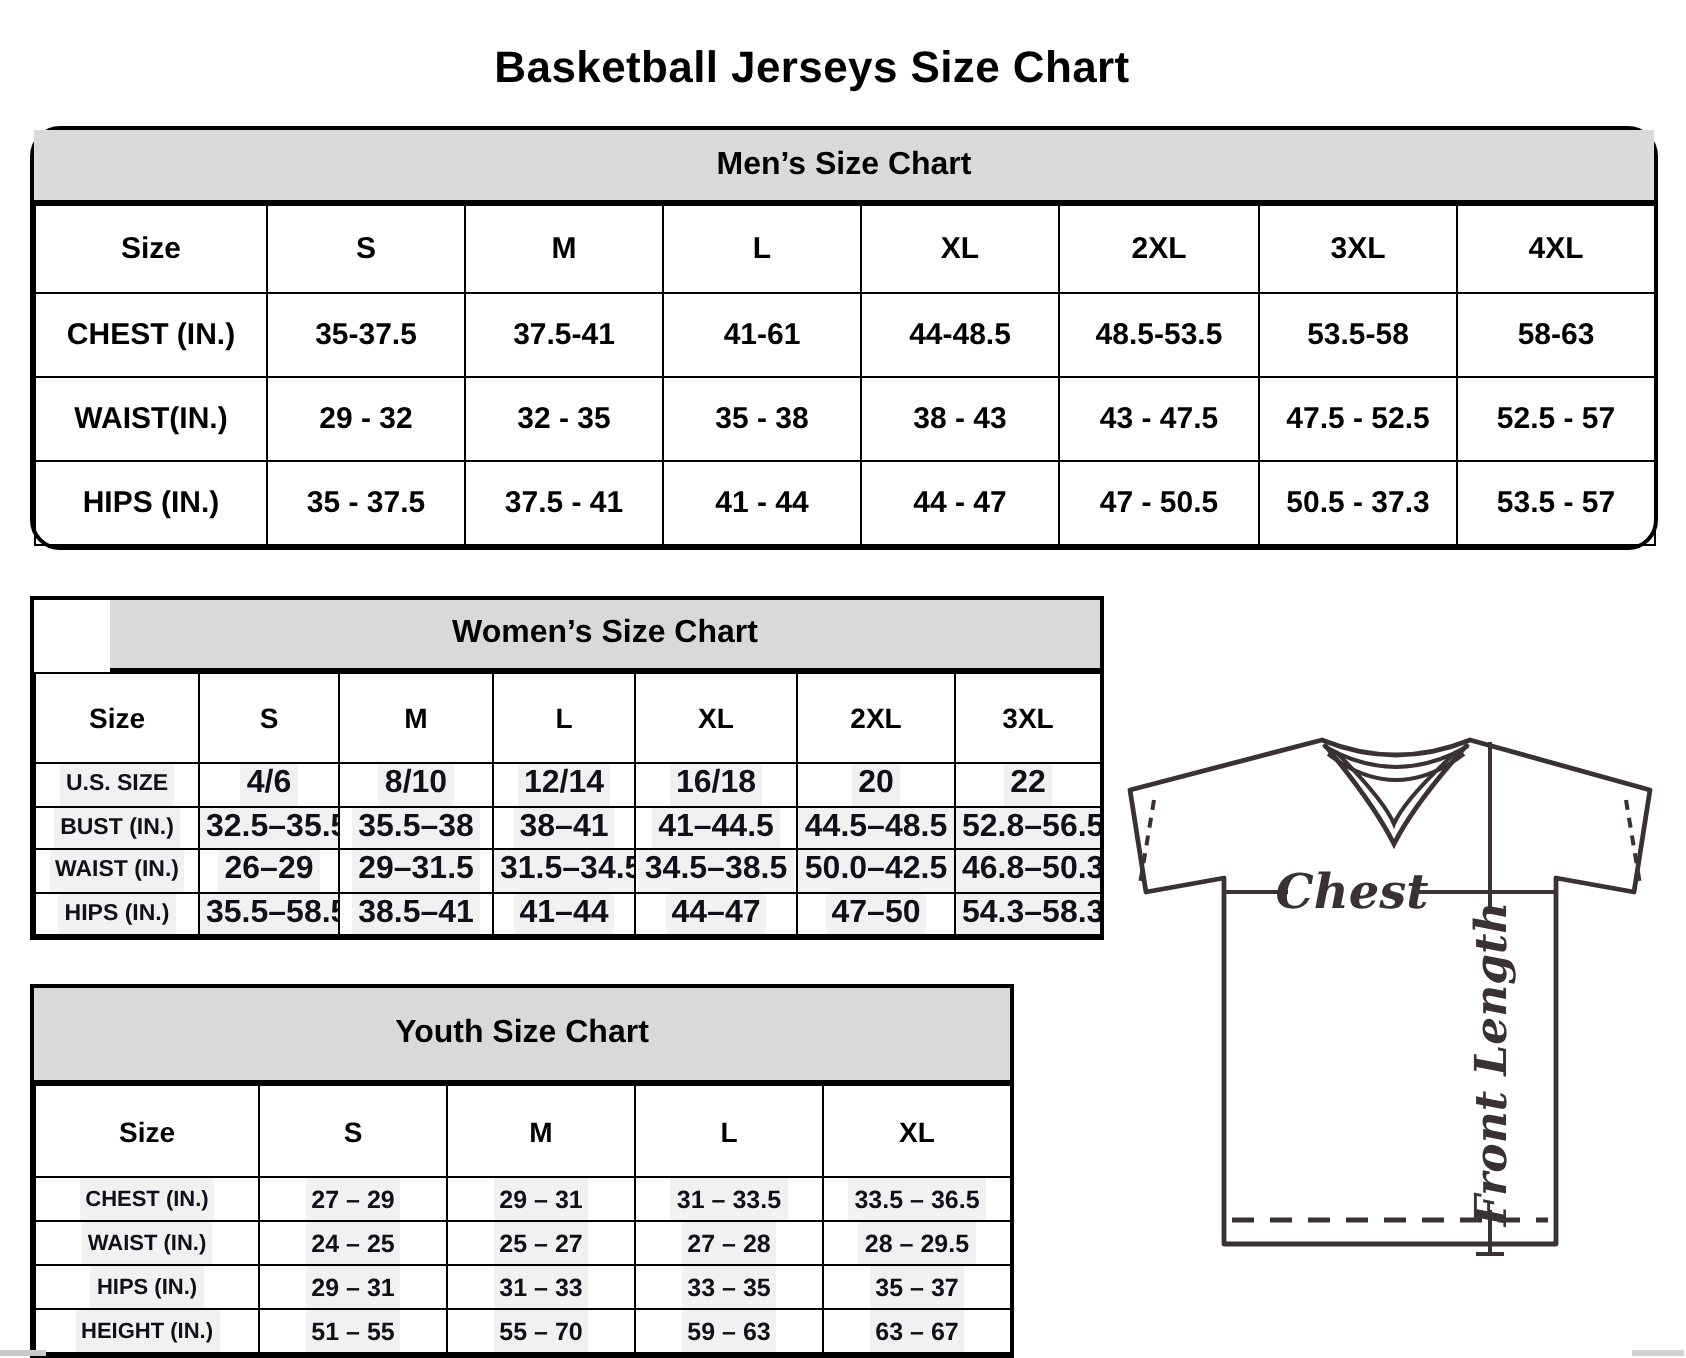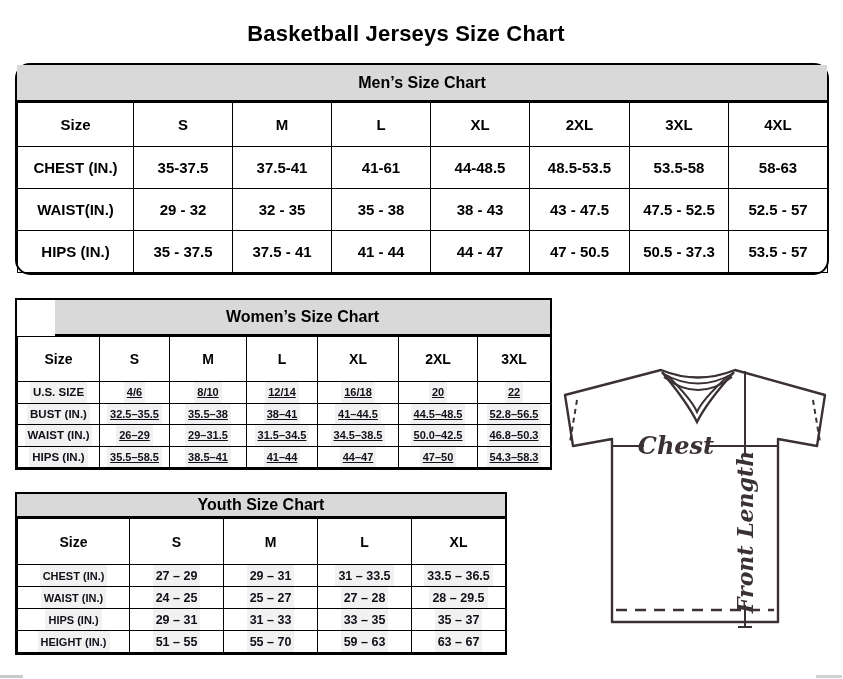--- a/index.html
+++ b/index.html
@@ -36,24 +36,24 @@
   .mens thead tr{height:44px;}
   .mens tbody tr{height:42px;}
   .mens th,.mens td{font-size:15px;}
   
   .womens{left:15px;top:298px;width:537px;}
   .womens .chart-title{height:36px;margin-left:38px;}
   .womens thead tr{height:45px;}
   .womens tbody tr{height:21.5px;}
   .womens thead th{font-size:14px;}
   .womens tbody th{font-size:11.5px;}
-  .womens tbody td{font-size:11px;text-decoration:underline;}
+  .womens tbody td{font-size:16px;}
   
   .youth{left:15px;top:492px;width:492px;}
-  .youth .chart-title{height:24px;}
+  .youth .chart-title{height:48px;}
   .youth thead tr{height:46px;}
   .youth tbody tr{height:22px;}
   .youth thead th{font-size:14px;}
   .youth tbody th{font-size:11px;}
   .youth tbody td{font-size:12.5px;}
   
   .shaded tbody th, .shaded tbody td{color:var(--dark-text);}
   .shaded tbody .hl{background:var(--highlight);padding:16px 3px;}
   
   .jersey-wrap{position:absolute;left:556px;top:358px;width:286px;height:280px;}

